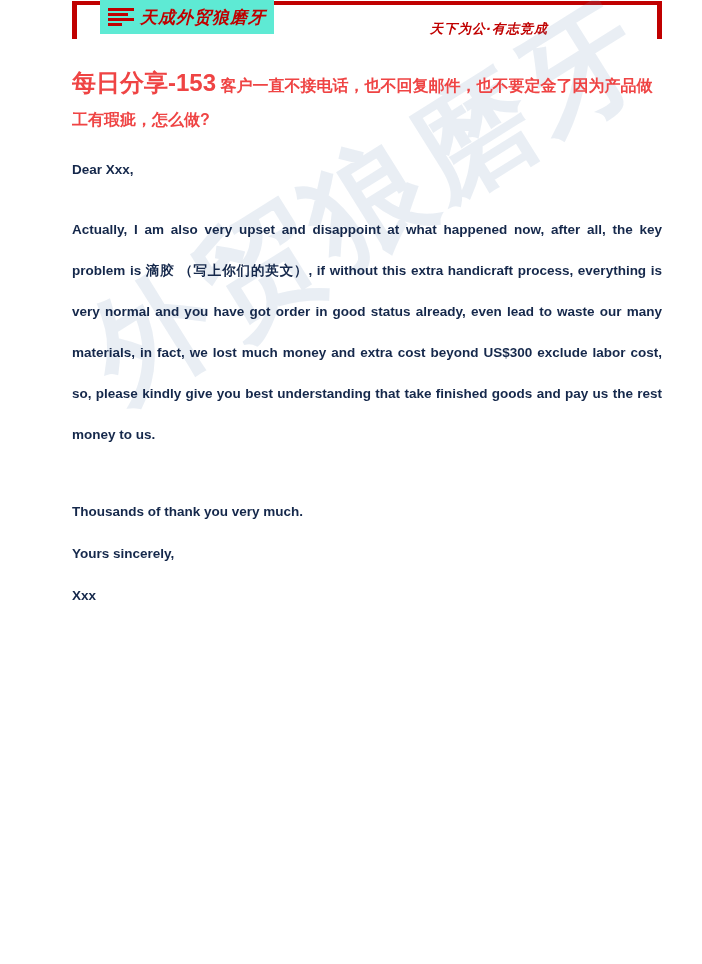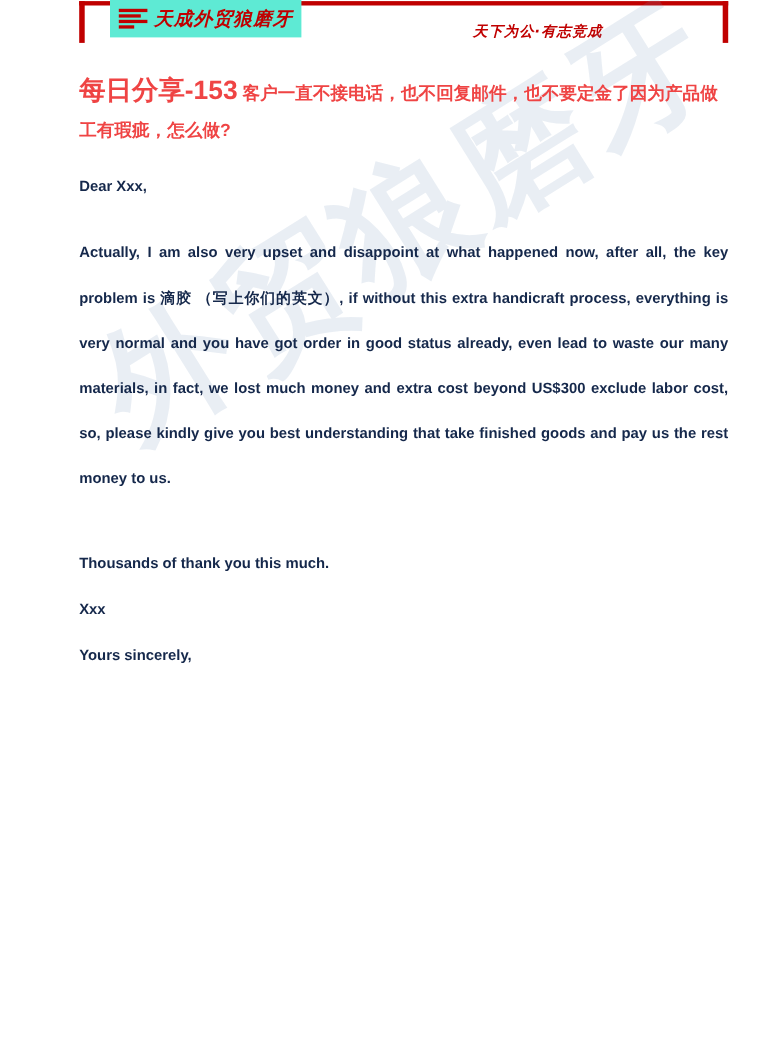--- a/index.html
+++ b/index.html
@@ -198,18 +198,18 @@
   <div class="title">
     <span class="t-main">每日分享-153</span>
     <span class="t-sub">客户一直不接电话，也不回复邮件，也不要定金了因为产品做工有瑕疵，怎么做?</span>
   </div>
 
   <div class="greeting">Dear Xxx,</div>
 
   <p class="para gap">Actually, I am also very upset and disappoint at what happened now, after all, the key problem is 滴胶 （写上你们的英文）, if without this extra handicraft process, everything is very normal and you have got order in good status already, even lead to waste our many materials, in fact, we lost much money and extra cost beyond US$300 exclude labor cost, so, please kindly give you best understanding that take finished goods and pay us the rest money to us.</p>
 
   <div class="sign-block">
-    <div class="sign-line">Thousands of thank you this much.</div>
+    <div class="sign-line">Thousands of thank you very much.</div>
+    <div class="sign-line">Yours sincerely,</div>
     <div class="sign-line">Xxx</div>
-    <div class="sign-line">Yours sincerely,</div>
   </div>
 
 </div>
 
 </body></html>

